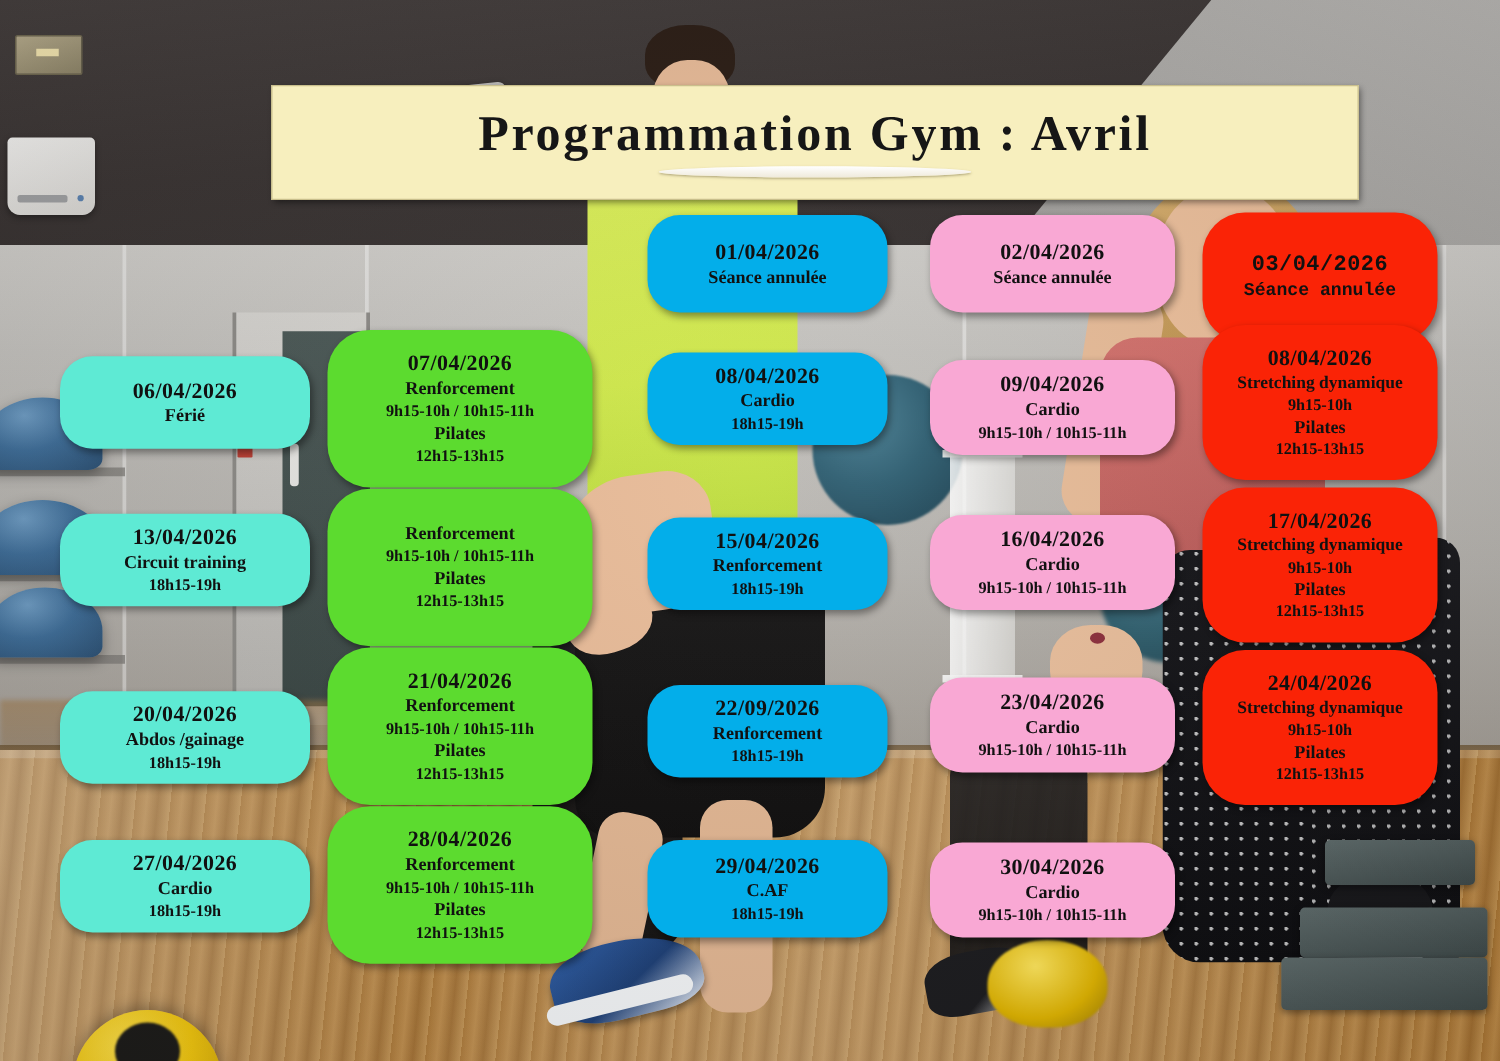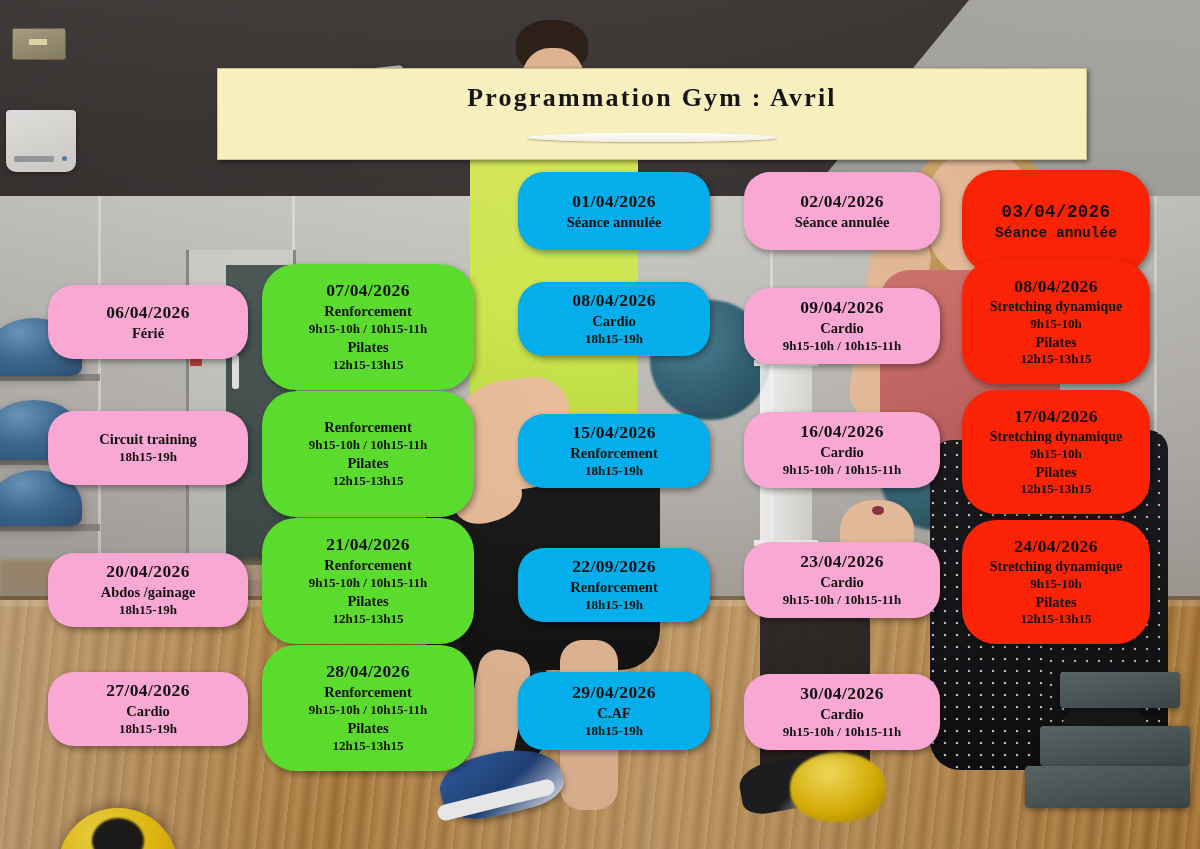--- a/index.html
+++ b/index.html
@@ -302,21 +302,21 @@
     background: #f7efbe;
     border: 1px solid #c9bf8c;
     box-shadow: 2px 2px 5px rgba(0,0,0,.45);
     z-index: 6;
   }
   #banner .title {
     position: absolute; left: 0; right: 0; top: 14px;
     text-align: center;
     font-family: "Liberation Serif", serif;
     font-weight: 700;
-    font-size: 26px;
+    font-size: 40px;
     letter-spacing: 2.2px;
     color: #161616;
   }
   #banner .swoosh {
     position: absolute; left: 50%; transform: translateX(-50%);
     bottom: 17px; width: 250px; height: 9px;
     background: linear-gradient(180deg, #ffffff, #efeadb);
     border-radius: 50%;
     box-shadow: 0 1px 2px rgba(120,110,70,.55);
   }
@@ -348,21 +348,21 @@
   }
   .card .act {
     font-weight: 700; font-size: 14.5px; line-height: 1.3;
   }
   .card .tm {
     font-weight: 700; font-size: 13px; line-height: 1.3;
   }
   .card .act.thin { font-size: 14px; }
 
   
-  .yellow { background: #f9a8d4; border-radius: 26px; }
+  .yellow { background: #5eead4; border-radius: 26px; }
   .blue   { background: #03aeea; border-radius: 26px; }
   .pink   { background: #f9a8d4; border-radius: 26px; }
   .green  { background: #5cdb2f; border-radius: 34px; }
   .red    { background: #fa2306; border-radius: 34px; }
 
   
   .c1 .card { height: 74px; }
   .c1 .r2 { top: 285px; }
   .c1 .r3 { top: 411px; }
   .c1 .r4 { top: 553px; }
@@ -486,20 +486,21 @@
   <div class="swoosh"></div>
 </div>
 
 <div id="grid">
     <div class="col c1">
       <div class="card yellow r2">
         <div class="date">06/04/2026</div>
         <div class="act">Férié</div>
       </div>
       <div class="card yellow r3">
+        <div class="date">13/04/2026</div>
         <div class="act">Circuit training</div>
         <div class="tm">18h15-19h</div>
       </div>
       <div class="card yellow r4">
         <div class="date">20/04/2026</div>
         <div class="act">Abdos /gainage</div>
         <div class="tm">18h15-19h</div>
       </div>
       <div class="card yellow r5">
         <div class="date">27/04/2026</div>

